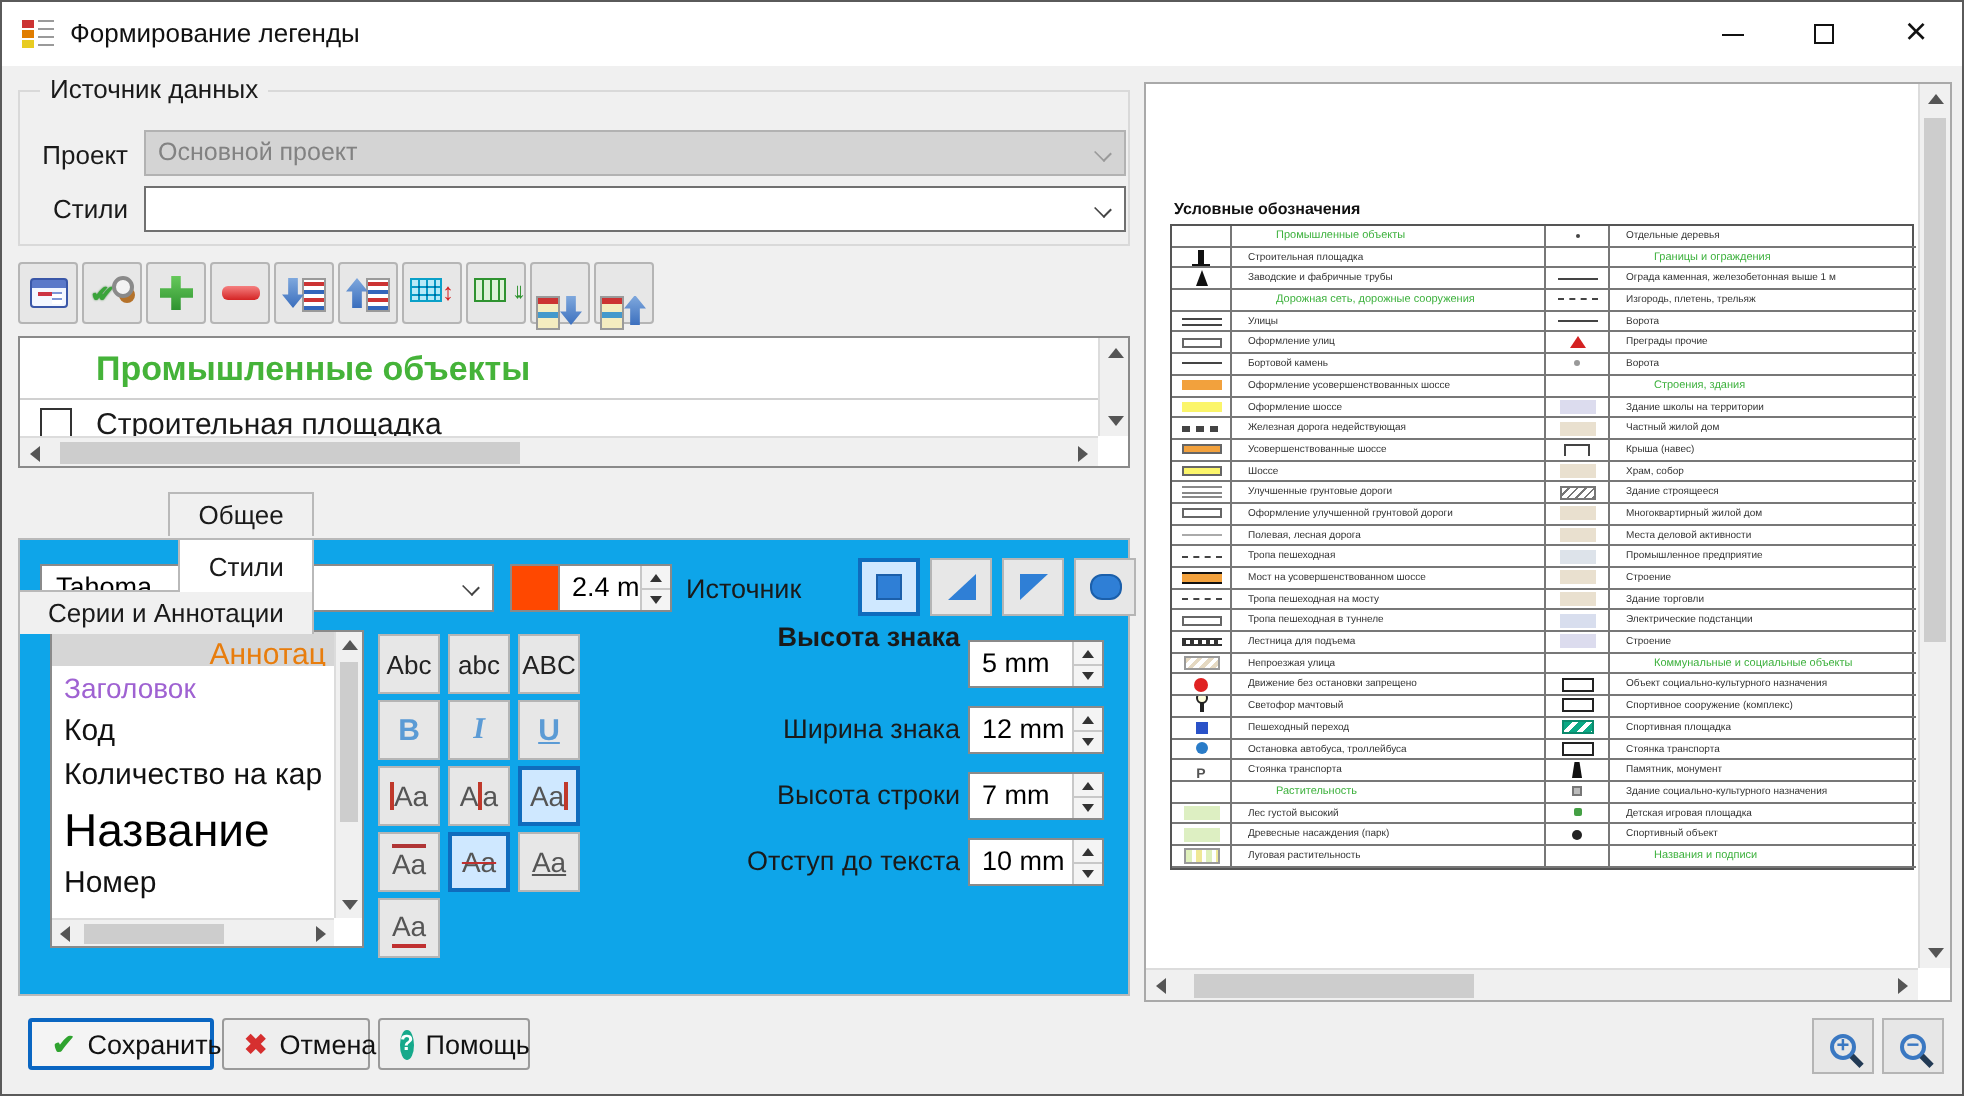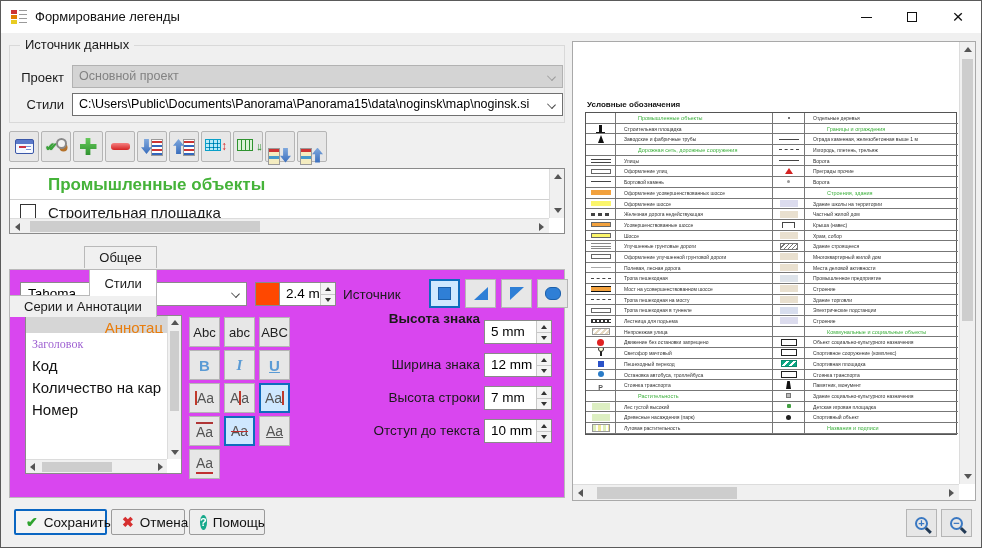--- a/index.html
+++ b/index.html
@@ -71,21 +71,21 @@
   .sarrow i { width:0; height:0; display:block; }
   .sa-up i { border-left:4px solid transparent; border-right:4px solid transparent; border-bottom:5px solid #555; }
   .sa-down i { border-left:4px solid transparent; border-right:4px solid transparent; border-top:5px solid #555; }
   .sa-left i { border-top:4px solid transparent; border-bottom:4px solid transparent; border-right:5px solid #555; }
   .sa-right i { border-top:4px solid transparent; border-bottom:4px solid transparent; border-left:5px solid #555; }
   .sthumb { position:absolute; background:#cdcdcd; }
   
   .tabstrip { position:absolute; left:8px; top:245px; height:24px; display:flex; align-items:flex-end; z-index:3;flex-direction:column; }
   .tab { height:22px; line-height:22px; padding:0 14px; font-size:13px; color:#1a1a1a; background:#f0f0f0; border:1px solid #b9b9b9; border-bottom:none; margin-right:2px; }
   .tab.active { height:27px; line-height:27px; background:#fff; position:relative; top:1px; z-index:4; }
-  .tabpanel { position:absolute; left:8px; top:268px; width:556px; height:229px; background:#d946ef; border:1px solid #b9b9b9; z-index:2;padding-left:40px; }
+  .tabpanel { position:absolute; left:8px; top:268px; width:556px; height:229px; background:#0ea5e9; border:1px solid #b9b9b9; z-index:2;padding-left:40px; }
   
   .fontcombo { position:absolute; left:10px; top:12px; width:227px; height:24px; border:1px solid #8a8a8a; background:#fff; font-size:13.5px; line-height:22px; padding:0 22px 0 7px; }
   .swatch { position:absolute; left:245px; top:12px; width:27px; height:24px; background:#ff4800; border:1px solid #8a8a8a; }
   .spin { position:relative; border:1px solid #8a8a8a; background:#fff; font-size:13.5px; }
   .spin .val { position:absolute; left:6px; top:0; line-height:22px; }
   .spin .btns { position:absolute; right:0; top:0; bottom:0; width:15px; border-left:1px solid #c8c8c8; }
   .spin .btns b { position:absolute; left:0; right:0; height:50%; display:flex; align-items:center; justify-content:center; background:#f4f4f4; }
   .spin .btns b.dn { bottom:0; border-top:1px solid #c8c8c8; }
   .spin .btns i { width:0; height:0; }
   .spin .btns b.up i { border-left:3.5px solid transparent; border-right:3.5px solid transparent; border-bottom:4px solid #333; }
@@ -97,21 +97,21 @@
   .shapebtn.sel { background:#cfe8ff; border:2px solid #0f6cbd; }
   .sh-square { width:13px; height:13px; background:#2f7fd6; border:1px solid #1b5faa; }
   .sh-tri-up { width:0; height:0; border-left:14px solid transparent; border-bottom:13px solid #2f7fd6; }
   .sh-tri-down { width:0; height:0; border-right:14px solid transparent; border-top:13px solid #2f7fd6; }
   .sh-oct { width:16px; height:13px; background:#2f7fd6; border:1px solid #1b5faa; border-radius:6px; }
   
   .annlist { position:absolute; left:15px; top:45px; width:157px; height:159px; border:1px solid #8a8a8a; background:#fff; overflow:hidden; }
   .annitems { position:absolute; left:0; top:0; right:14px; bottom:14px; overflow:hidden; }
   .annitem { padding:0 4px 0 6px; white-space:nowrap; overflow:hidden; }
   .annitem.sel-orange { background:#d6d6d6; color:#e87d0d; text-align:right; font-size:15px; height:17px; line-height:24px; }
-  .annitem.purple { color:#9f62d2; font-size:12px; height:22px; line-height:22px;font-family:Liberation Serif, serif; }
+  .annitem.purple { color:#9f62d2; font-size:14px; height:22px; line-height:22px; }
   .annitem.plain { color:#111; font-size:15px; height:22px; line-height:22px; }
   .annitem.big { color:#000; font-size:23px; height:32px; line-height:32px; }
   
   .stylegrid { position:absolute; left:179px; top:47px; width:101px; display:grid; grid-template-columns:repeat(3,31px); grid-auto-rows:30px; gap:3px 4px; }
   .sbtn { background:#e7e7e7; border:1px solid #b5b5b5; font-size:13px; color:#222; display:flex; align-items:center; justify-content:center; padding:0; font-family:"Liberation Sans", sans-serif; }
   .sbtn.sel { background:#cfe8ff; border:2px solid #0f6cbd; }
   .sbtn .blet { color:#5b9bd5; font-weight:bold; font-size:15px; }
   .sbtn .ilet { color:#5b9bd5; font-style:italic; font-family:"Liberation Serif", serif; font-size:15px; font-weight:bold; }
   .sbtn .ulet { color:#5b9bd5; font-weight:bold; font-size:15px; text-decoration:underline; }
   .rbar { display:inline-block; width:2px; height:14px; background:#c0392b; vertical-align:-2px; }
@@ -205,21 +205,20 @@
 
   <div class="groupbox">
     <span class="grouplabel">Источник данных</span>
     <span class="flabel" style="left:6px; top:24px;">Проект</span>
     <div class="combo disabled" style="top:19px;">
       <span>Основной проект</span>
       <span class="chev"></span>
     </div>
     <span class="flabel" style="left:6px; top:51px;">Стили</span>
     <div class="combo" style="top:47px;">
-      <span>C:\Users\Public\Documents\Panorama\Panorama15\data\noginsk\map\noginsk.si</span>
       <span class="chev"></span>
     </div>
   </div>
 
   <div class="toolbar">
       <button class="tbtn">
         <span class="ti ic-form"></span>
       </button>
       <button class="tbtn">
         <span class="ti ic-find"></span>
@@ -311,20 +310,21 @@
           <span class="sh-oct"></span>
         </button>
       </div>
 
     <div class="annlist">
       <div class="annitems">
           <div class="annitem sel-orange">Аннотац</div>
           <div class="annitem purple">Заголовок</div>
           <div class="annitem plain">Код</div>
           <div class="annitem plain">Количество на кар</div>
+          <div class="annitem big">Название</div>
           <div class="annitem plain">Номер</div>
         </div>
       <div class="vscroll" style="bottom:14px; width:14px;">
         <div class="sarrow sa-up" style="top:0; width:14px; height:13px;">
             <i></i>
           </div>
         <div class="sarrow sa-down" style="bottom:0; width:14px; height:13px;">
             <i></i>
           </div>
         <div class="sthumb" style="left:2px; right:2px; top:15px; height:80px;"></div>

